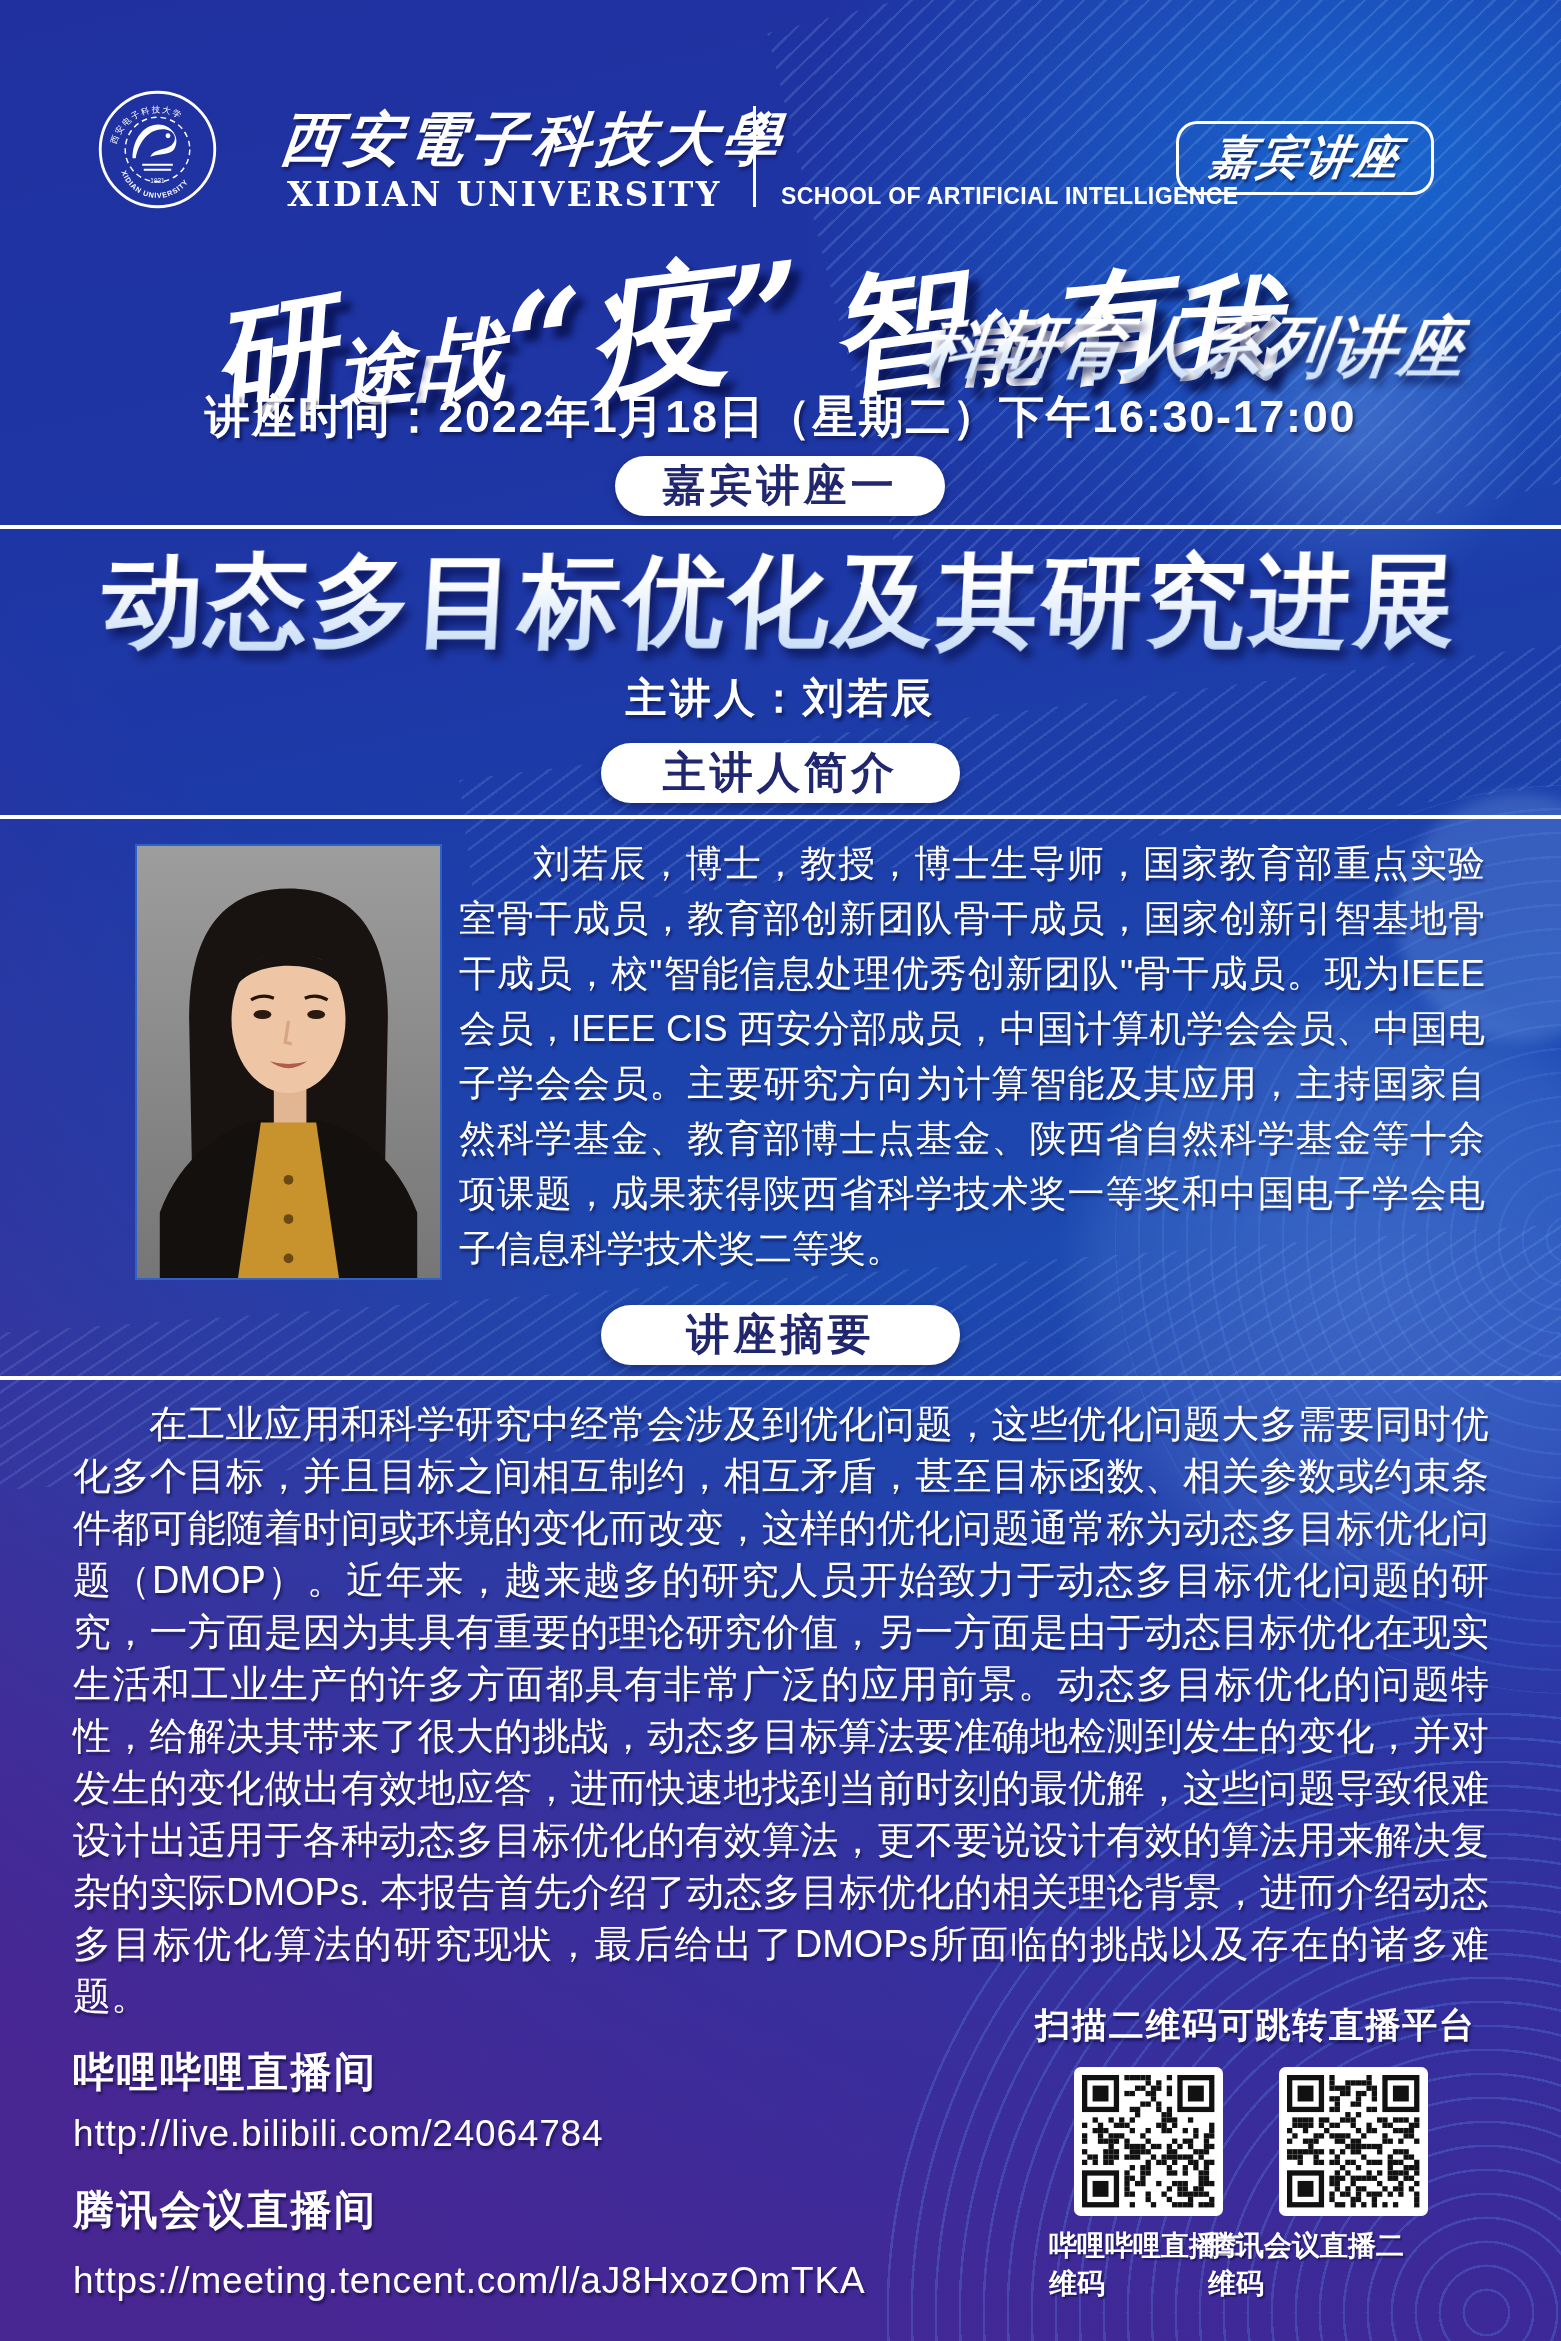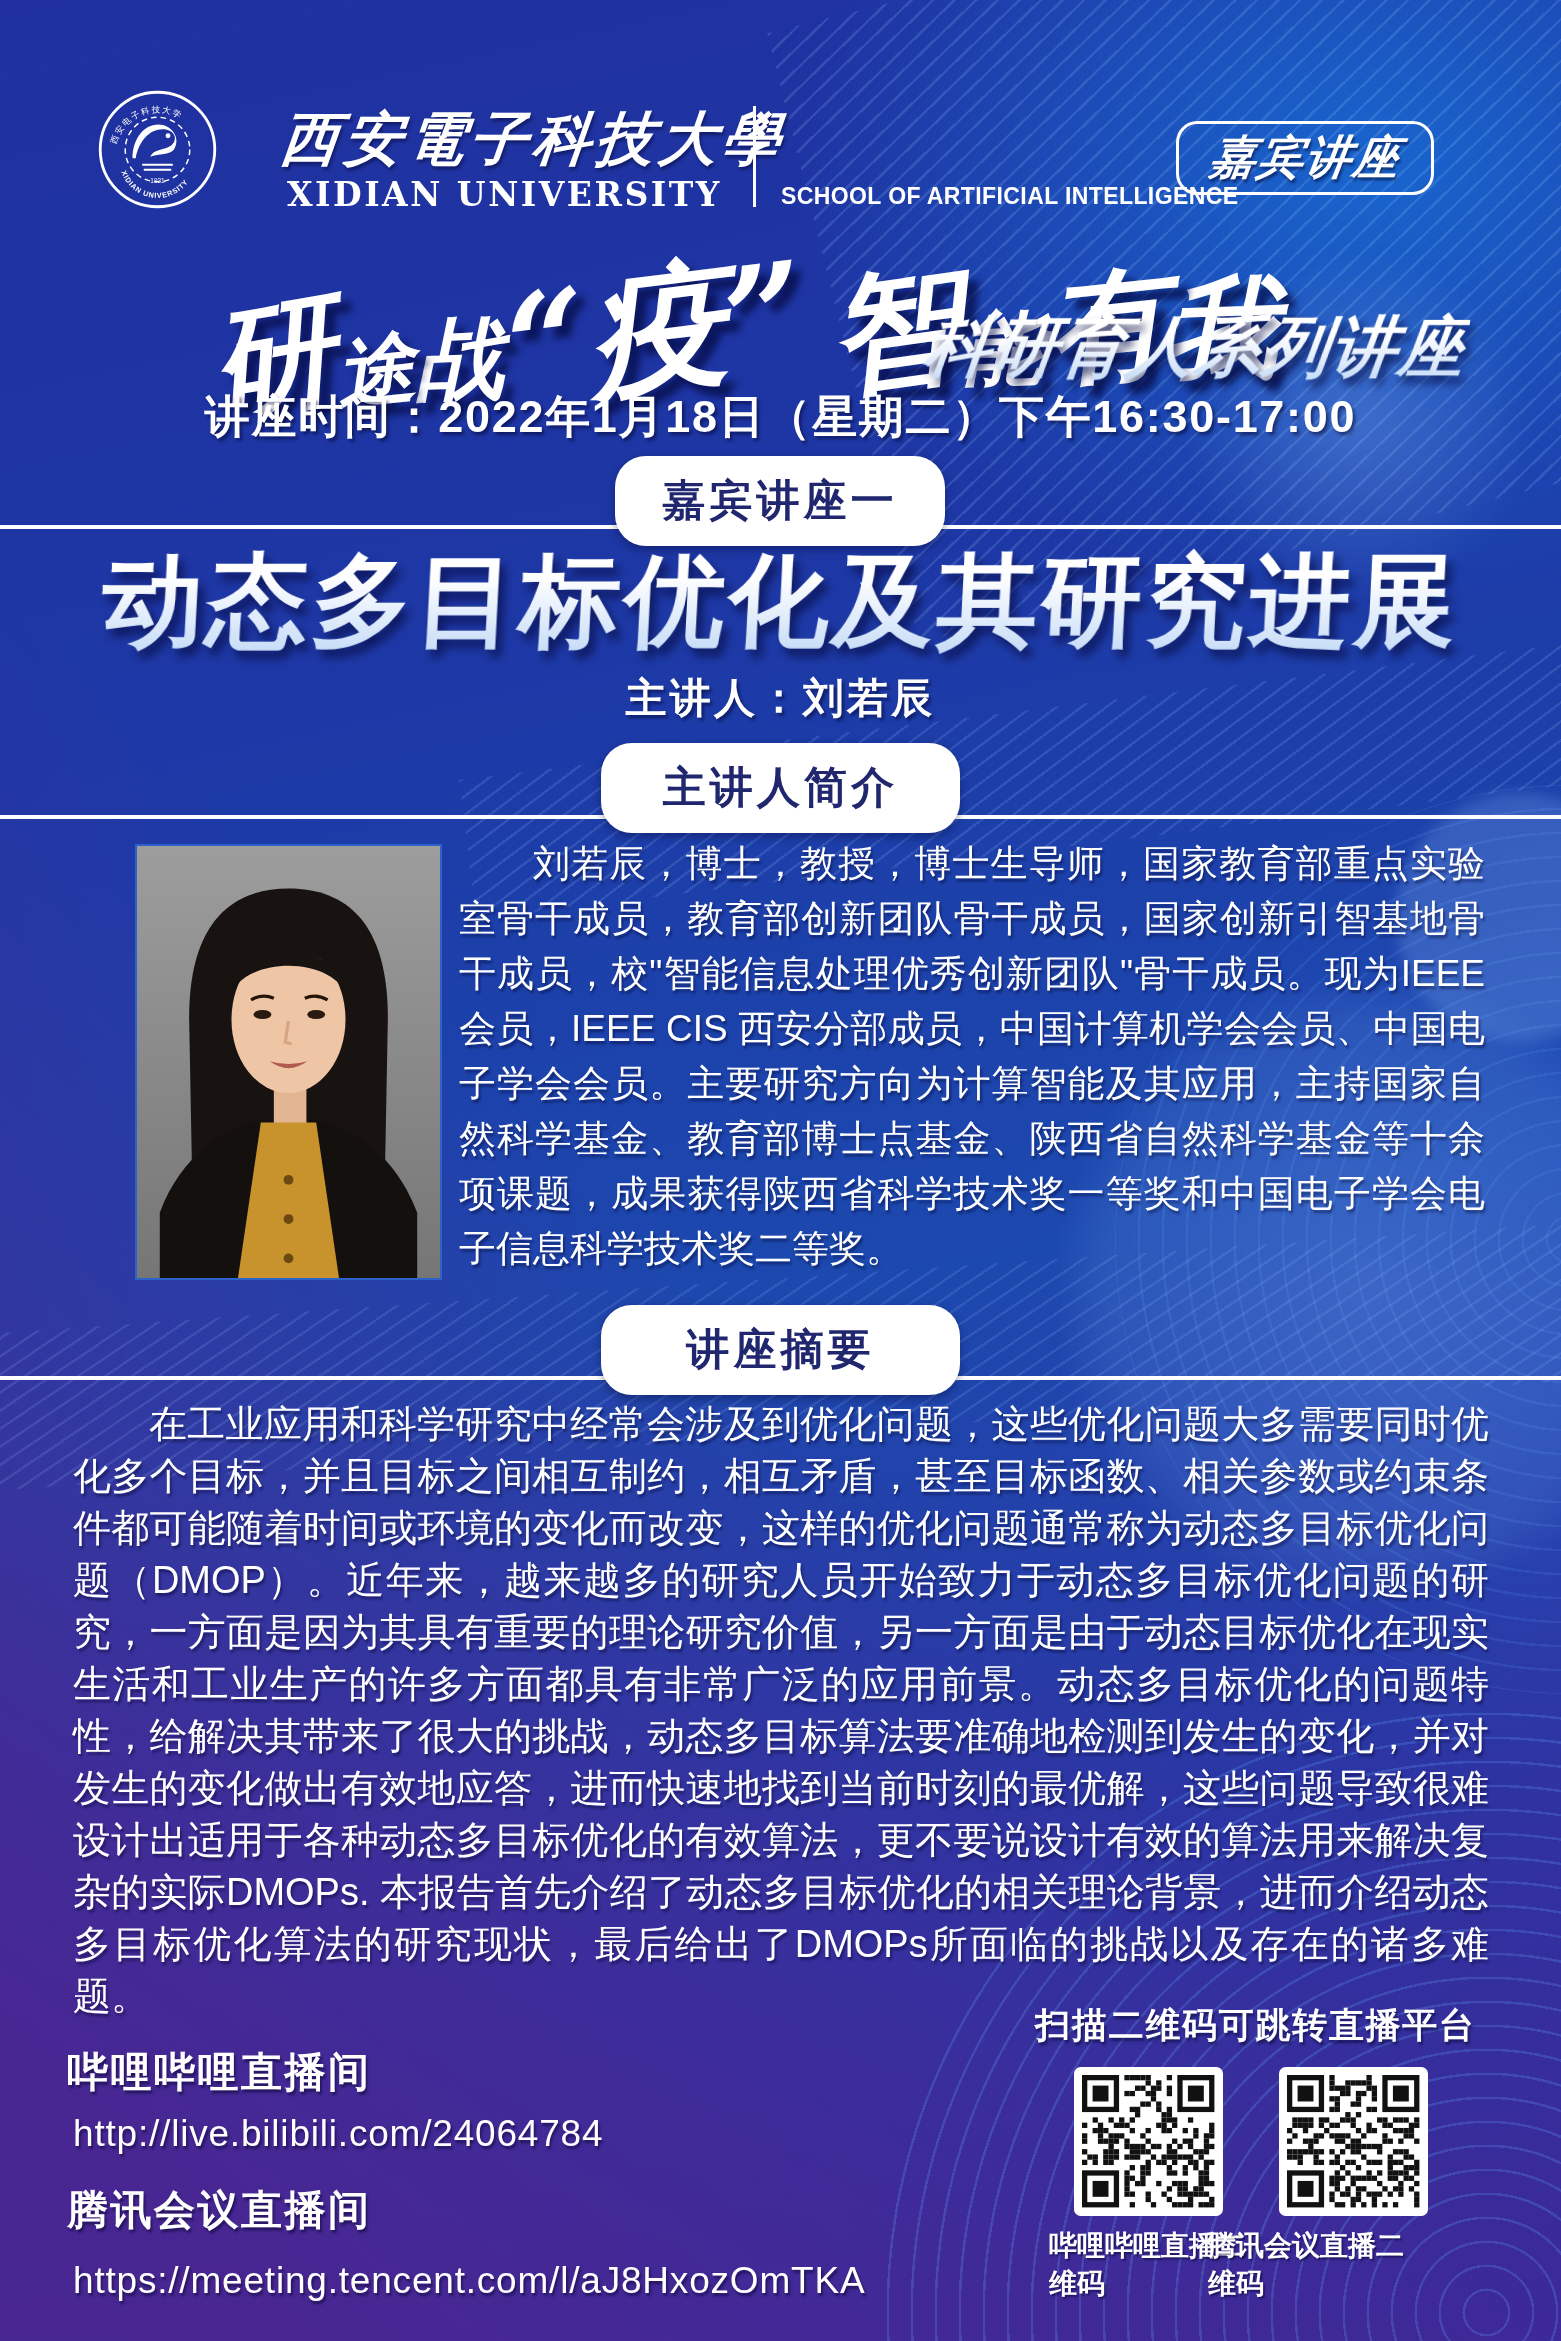--- a/index.html
+++ b/index.html
@@ -50,21 +50,21 @@
   .c7{font-size:111px;margin-bottom:0;}
   .series{left:925px;top:302px;font-style:italic;font-weight:900;font-size:66px;letter-spacing:1.7px;
     transform:skewX(-7deg);
     background:linear-gradient(180deg,#ffffff 35%,#b9d4f6 100%);
     -webkit-background-clip:text;background-clip:text;color:transparent;
     filter:drop-shadow(5.8px 7.4px 4.1px rgba(6,12,70,.8));}
   .time-line{left:0;top:387px;width:100%;text-align:center;font-weight:900;font-size:45px;
     letter-spacing:1.7px;text-shadow:2.5px 3.3px 3.3px rgba(0,0,40,.5);}
   
   .divider-line{left:0;width:100%;height:4.1px;background:#fff;}
-  .section-badge{height:90px;background:#fff;border-radius:31px;display:flex;align-items:center;
+  .section-badge{height:60px;background:#fff;border-radius:31px;display:flex;align-items:center;
     justify-content:center;box-shadow:0 3.3px 8.3px rgba(0,0,40,.35);}
   .section-badge span{color:#20276e;font-weight:900;font-size:43px;letter-spacing:4.1px;}
   .badge-lecture{left:615px;top:456px;width:330px;}
   .badge-profile{left:601px;top:743px;width:359px;align-items:center;}
   .badge-abstract{left:601px;top:1305px;width:359px;}
   
   .lecture-title{left:0;top:535px;width:100%;text-align:center;font-weight:900;font-size:101px;
     letter-spacing:3.3px;transform:skewX(-3deg);
     background:linear-gradient(180deg,#ffffff 30%,#b9d4f6 100%);
     -webkit-background-clip:text;background-clip:text;color:transparent;
@@ -72,21 +72,21 @@
   .speaker-line{left:0;top:671px;width:100%;text-align:center;font-weight:900;font-size:41px;
     letter-spacing:3.3px;text-shadow:2.5px 3.3px 3.3px rgba(0,0,40,.5);}
   
   .photo{left:135px;top:844px;width:307px;height:436px;border:2.5px solid #2f62c8;background:#8d8d8d;}
   .bio{left:459px;top:836px;width:1026px;font-size:37px;line-height:55px;text-align:justify;
     text-indent:2em;text-shadow:1.7px 2.5px 2.5px rgba(0,0,40,.45);font-weight:500;}
   
   .abstract{left:73px;top:1398px;width:1416px;font-size:38px;line-height:52px;text-align:justify;
     text-indent:2em;text-shadow:1.7px 2.5px 2.5px rgba(0,0,40,.45);font-weight:500;}
   
-  .room-label{left:67px;font-weight:900;font-size:41px;letter-spacing:2.5px;text-shadow:1.7px 2.5px 2.5px rgba(0,0,40,.5);}
+  .room-label{left:73px;font-weight:900;font-size:41px;letter-spacing:2.5px;text-shadow:1.7px 2.5px 2.5px rgba(0,0,40,.5);}
   .room-url{left:73px;font-weight:500;font-size:37px;letter-spacing:0.8px;text-shadow:1.7px 2.5px 2.5px rgba(0,0,40,.5);}
   .qr-title{left:1016px;top:2002px;width:479px;text-align:center;font-weight:900;font-size:35px;
     letter-spacing:1.7px;text-shadow:1.7px 2.5px 2.5px rgba(0,0,40,.5);}
   .qr-box{top:2067px;width:149px;height:149px;background:#fff;border-radius:6.6px;padding:8.3px;}
   .qr-box svg{display:block;width:100%;height:100%;fill:#111;}
   .qr-label{top:2227px;width:198px;font-weight:700;font-size:28px;
     text-shadow:1.7px 1.7px 1.7px rgba(0,0,40,.5);}
 </style>
 </head>
 <body>

